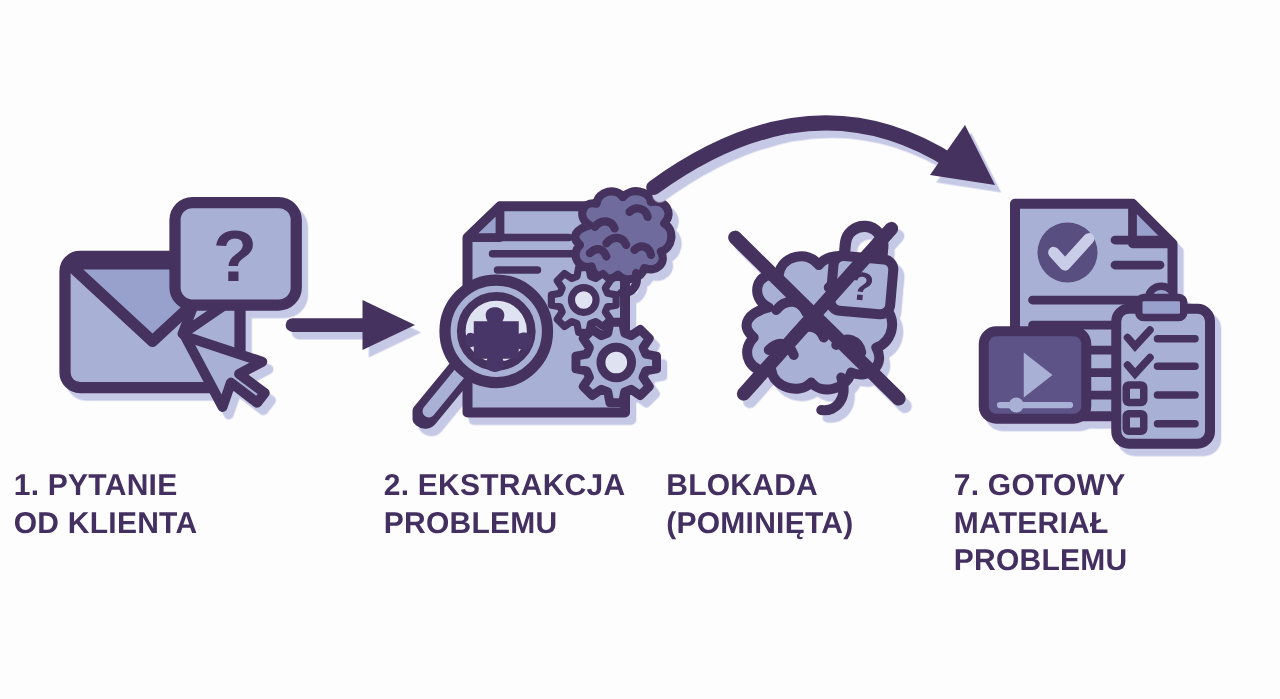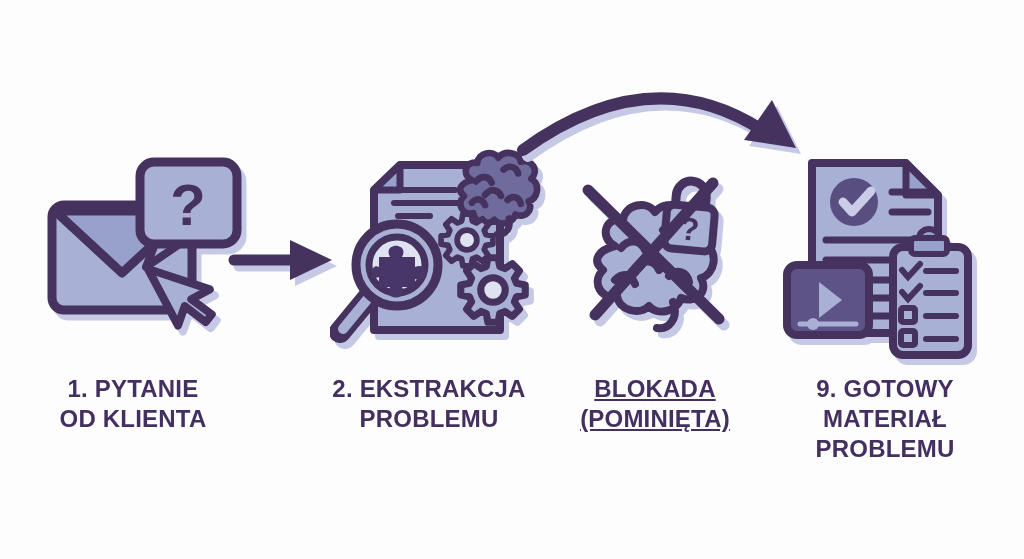--- a/index.html
+++ b/index.html
@@ -2,21 +2,21 @@
 <html><head>
 <meta charset="utf-8">
 <style>
   html,body { margin:0; padding:0; background:#ffffff; }
   .canvas {
     position:relative; width:1024px; height:559px; overflow:hidden;
     background:#fdfdfe; font-family:"Liberation Sans", sans-serif;
   }
   .icon { position:absolute; filter: drop-shadow(5px 6px 0 #c5c9e5); }
   .step-label {
-    position:absolute; top:374px; width:244px; text-align:center;
+    position:absolute; top:374px; width:244px; text-align:left;
     font-weight:bold; font-size:24px; line-height:30px;
     color:#432f60; letter-spacing:0.2px; white-space:nowrap;
   }
   .step-label div { white-space:nowrap; }
   svg text {
     font-family:"Liberation Sans", sans-serif; font-weight:bold; fill:#46325f;
   }
 </style>
 </head>
 <body>
@@ -171,23 +171,23 @@
   </svg>
 
   <div class="step-label" style="left:11px;">
     <div>1. PYTANIE</div>
     <div>OD KLIENTA</div>
   </div>
   <div class="step-label" style="left:307px;">
     <div>2. EKSTRAKCJA</div>
     <div>PROBLEMU</div>
   </div>
-  <div class="step-label" style="left:533px;text-decoration:underline;">
+  <div class="step-label" style="left:533px;">
     <div>BLOKADA</div>
     <div>(POMINIĘTA)</div>
   </div>
   <div class="step-label" style="left:763px;">
-    <div>9. GOTOWY</div>
+    <div>7. GOTOWY</div>
     <div>MATERIAŁ</div>
     <div>PROBLEMU</div>
   </div>
 
 </div>
 
 </body></html>

